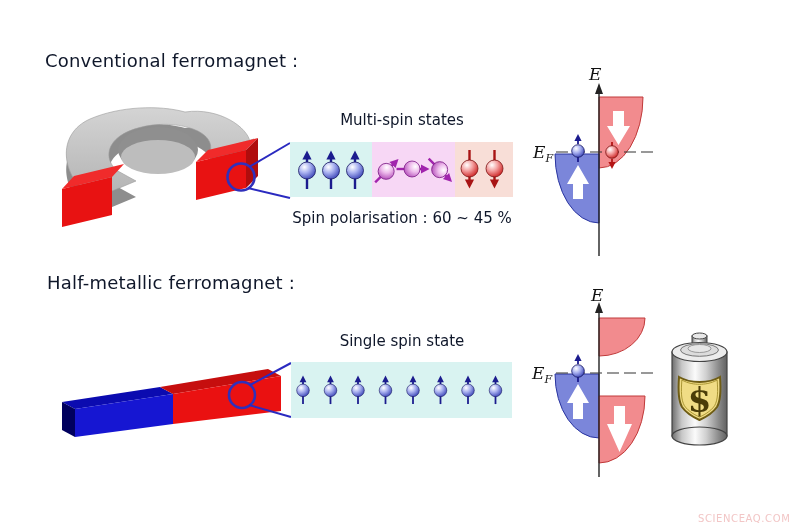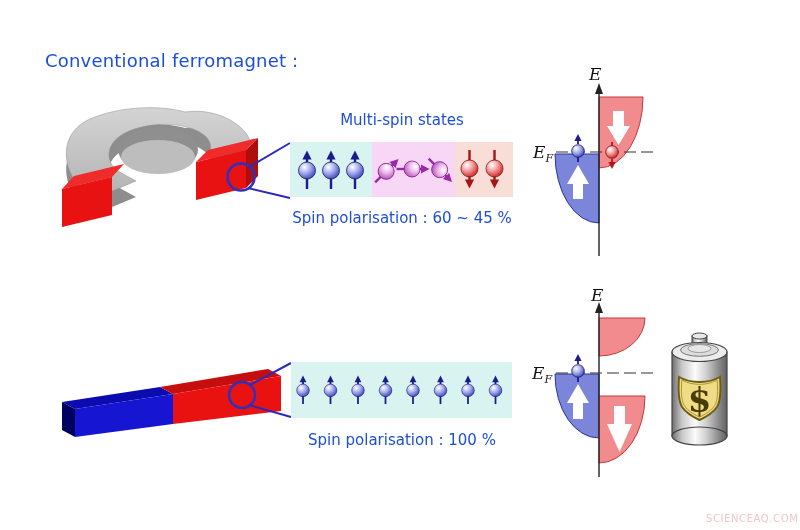--- a/index.html
+++ b/index.html
@@ -1,28 +1,28 @@
 <!DOCTYPE html>
 <html><head>
 <meta charset="utf-8">
 <style>
   html,body{margin:0;padding:0;background:#fff;}
   #stage{
     position:relative;width:800px;height:530px;background:#ffffff;overflow:hidden;
     font-family:"DejaVu Sans","Liberation Sans",sans-serif;
   }
   #gfx{position:absolute;left:0;top:0;}
-  .txt{position:absolute;color:#1d4ed8;white-space:nowrap;}
+  .txt{position:absolute;color:#0f172a;white-space:nowrap;}
   .title{font-size:18px;letter-spacing:0.2px;}
   .boxlabel{font-size:15px;text-align:center;}
   .pol{font-size:15px;text-align:center;}
   .mathlbl{font-family:"DejaVu Serif","Liberation Serif",serif;font-style:italic;font-size:17px;color:#111;}
   .mathlbl sub{font-size:11px;font-style:italic;}
   .batlabel{font-size:16px;}
-  .watermark{font-size:10px;color:#f2c6c6;letter-spacing:0.6px;font-family:"DejaVu Sans","Liberation Sans",sans-serif;margin-left:8px;}
+  .watermark{font-size:10px;color:#f2c6c6;letter-spacing:0.6px;font-family:"DejaVu Sans","Liberation Sans",sans-serif;}
 </style>
 </head>
 <body>
 
 <div id="stage">
 
 <svg id="gfx" width="800" height="530" viewBox="0 0 800 530">
   <defs>
     <radialGradient id="gradBlue" cx="35%" cy="30%" r="75%">
       <stop offset="0%" stop-color="#ffffff"></stop>
@@ -187,19 +187,20 @@
     <text x="699.5" y="412" text-anchor="middle" font-family="DejaVu Serif, Liberation Serif, serif" font-size="34" font-weight="bold" fill="#4a3c08">$</text>
   </g>
 </svg>
 
 <div class="txt title" style="left:45px;top:50px;">Conventional ferromagnet :</div>
 <div class="txt boxlabel" style="left:290px;top:111px;width:224px;">Multi-spin states</div>
 <div class="txt pol" style="left:282px;top:209px;width:240px;">Spin polarisation : 60 ~ 45 %</div>
 <div class="txt mathlbl" style="left:589px;top:64px;">E</div>
 <div class="txt mathlbl" style="left:533px;top:142px;"><span>E</span><sub>F</sub></div>
 
-<div class="txt pol" style="left:290px;top:431px;width:224px;">Spin polarisation : 100 %</div>
+<div class="txt title" style="left:47px;top:272px;">Half-metallic ferromagnet :</div>
+<div class="txt boxlabel" style="left:290px;top:332px;width:224px;">Single spin state</div>
 <div class="txt mathlbl" style="left:591px;top:285px;">E</div>
 <div class="txt mathlbl" style="left:532px;top:363px;"><span>E</span><sub>F</sub></div>
 
 <div class="txt watermark" style="left:698px;top:513px;">SCIENCEAQ.COM</div>
 
 </div>
 
 </body></html>

